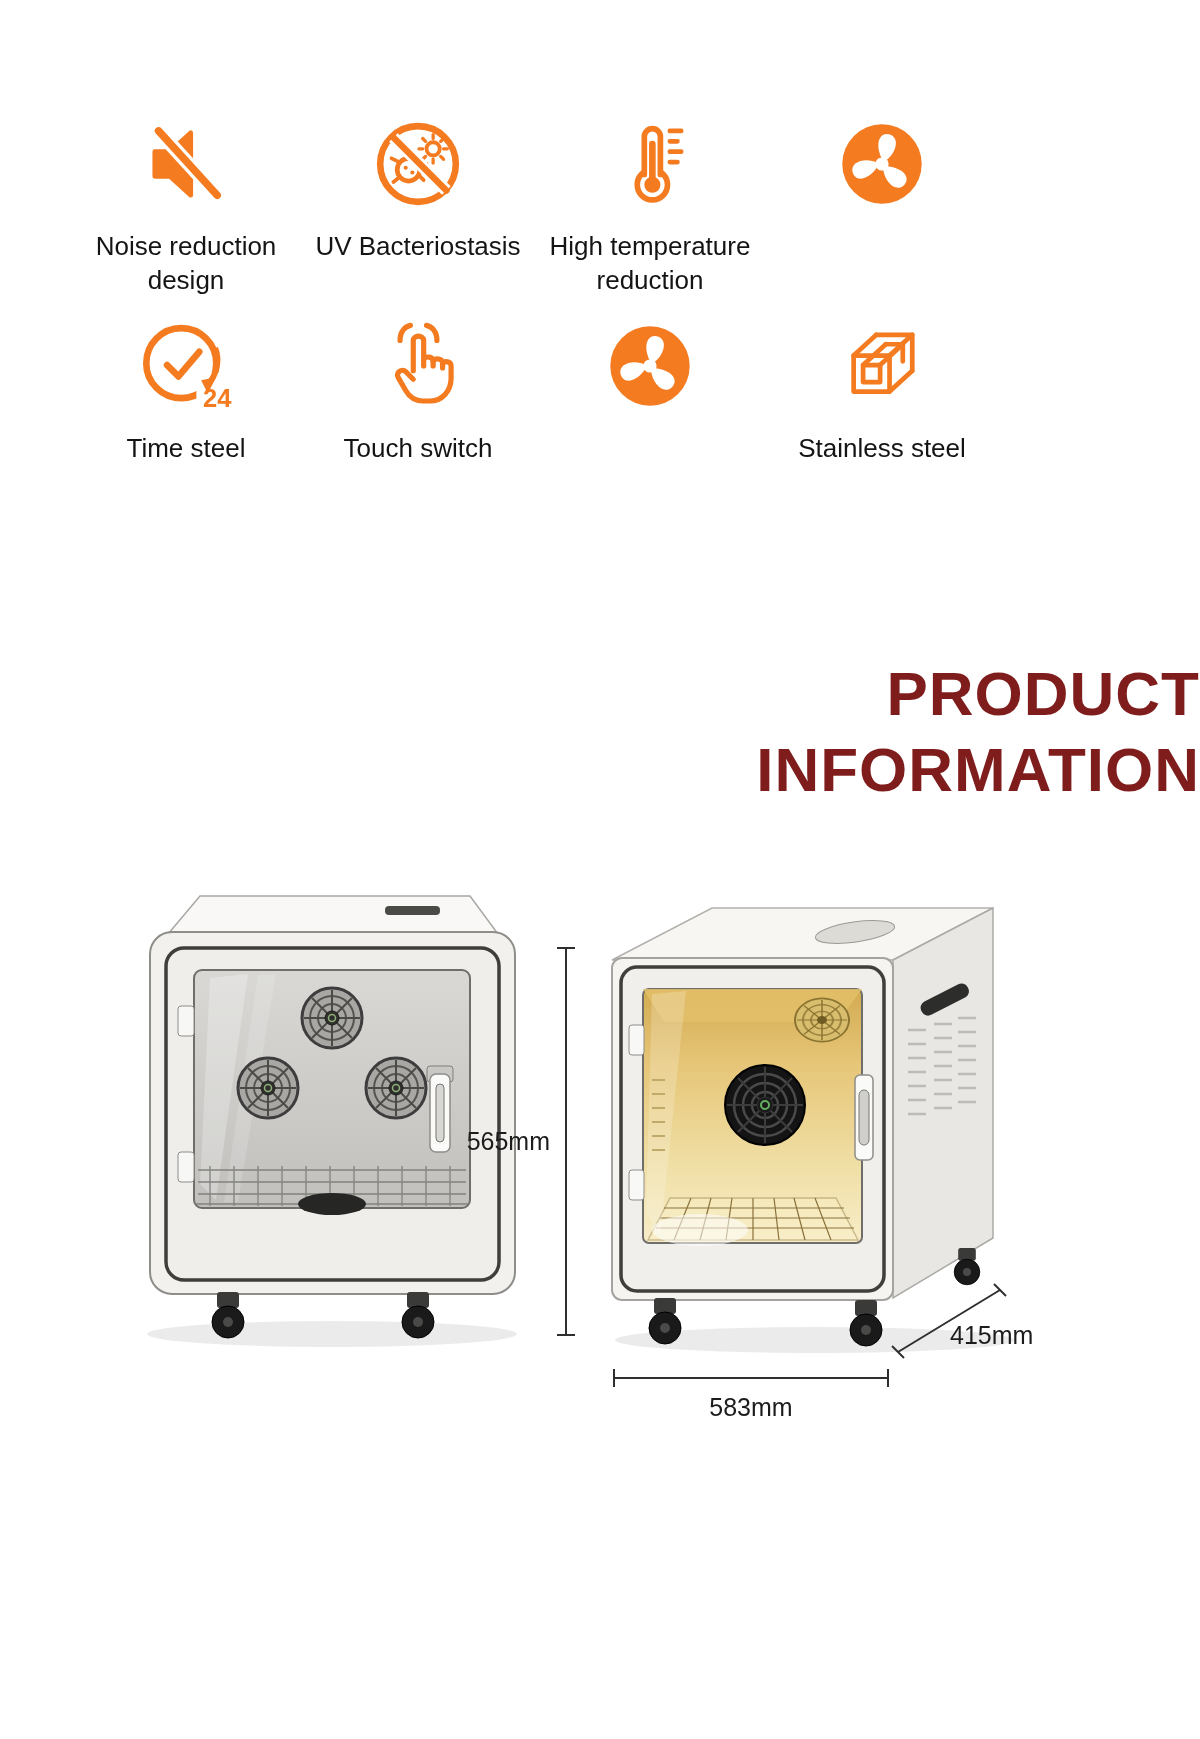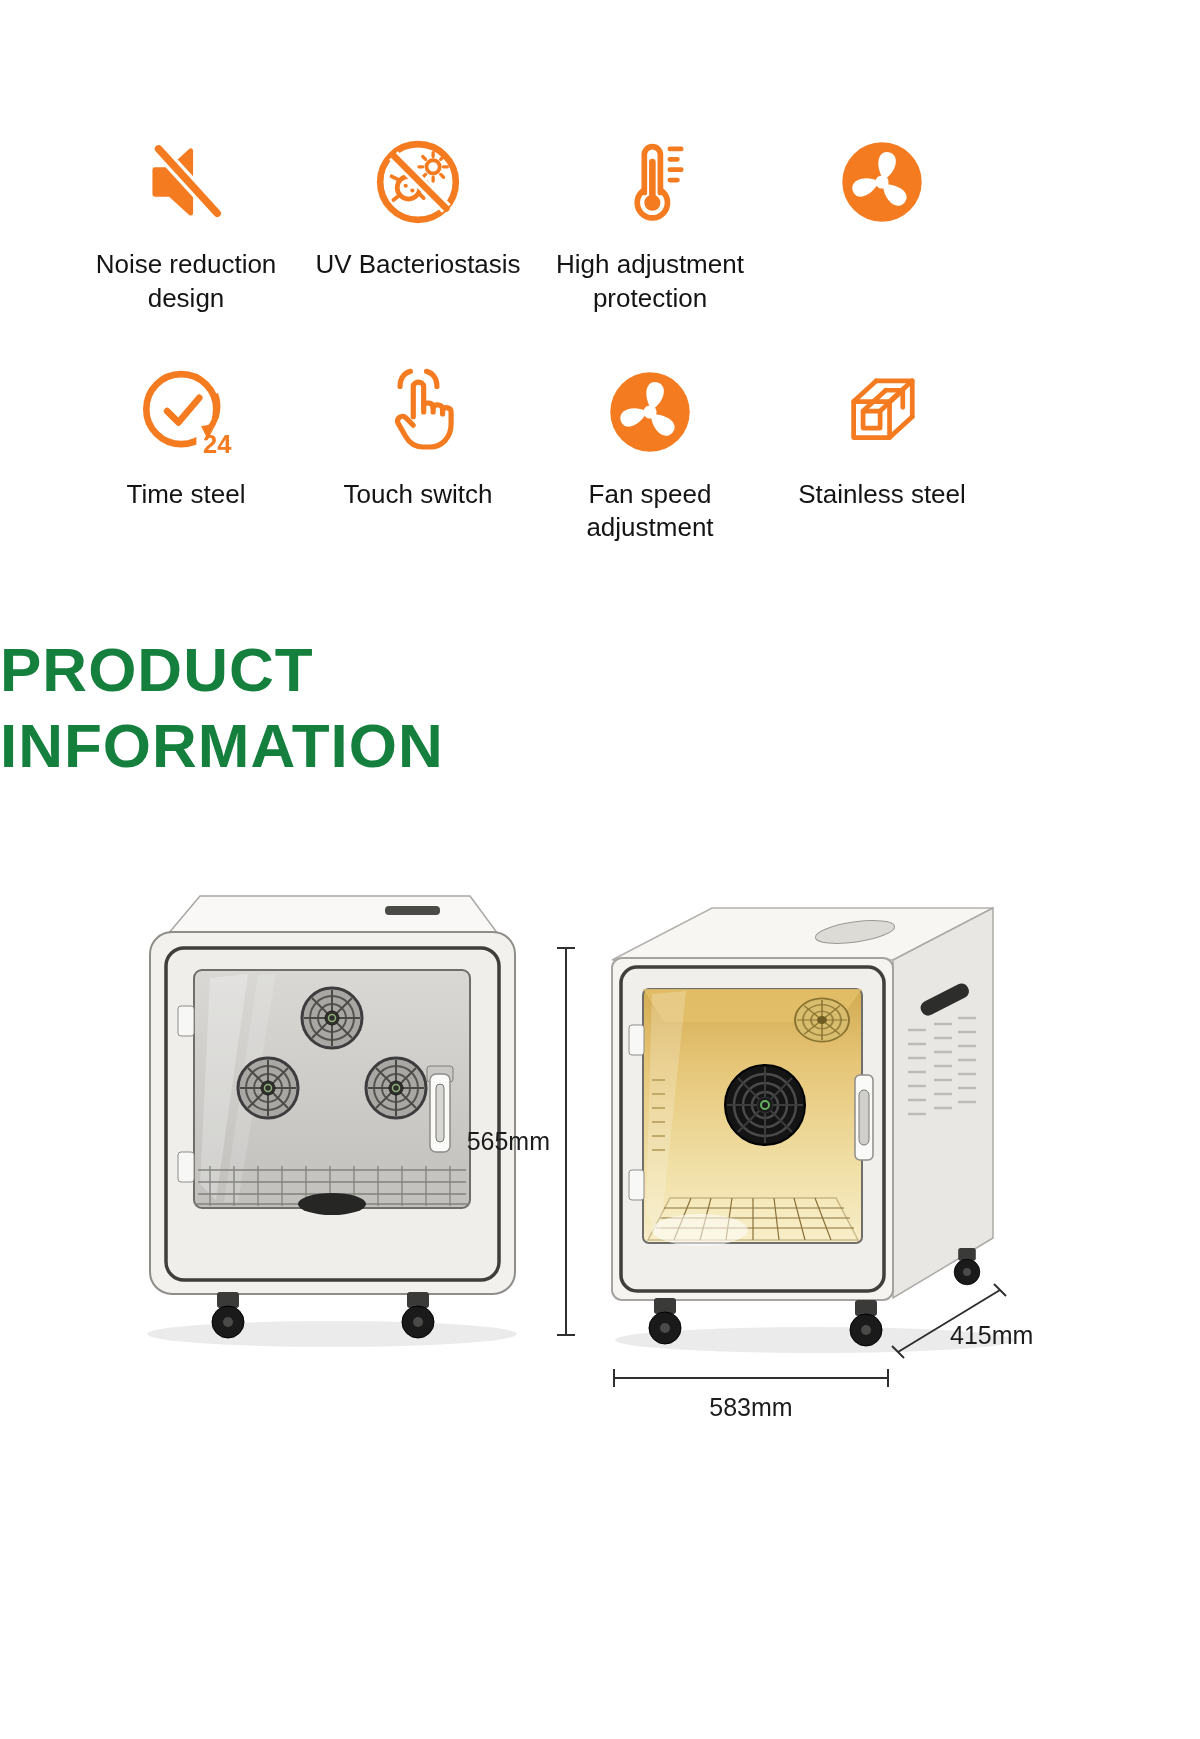--- a/index.html
+++ b/index.html
@@ -1,27 +1,27 @@
 <!DOCTYPE html>
 <html><head>
 <meta charset="utf-8">
 <style>
   html,body{margin:0;padding:0;background:#fff;}
   .page{position:relative;width:1200px;height:1739px;margin:0 auto;background:#ffffff;overflow:hidden;
         font-family:"Liberation Sans",sans-serif;color:#111;}
   
-  .features{position:absolute;top:130px;left:70px;width:928px;
-            display:grid;grid-template-columns:repeat(4,232px);row-gap:44px;}
+  .features{position:absolute;top:112px;left:70px;width:928px;
+            display:grid;grid-template-columns:repeat(4,232px);row-gap:16px;}
   .feature{display:flex;flex-direction:column;align-items:center;}
   .icon-wrap{width:104px;height:104px;display:flex;align-items:center;justify-content:flex-start;}
   .icon-wrap svg{width:104px;height:104px;}
   .feature-label{margin-top:14px;font-size:26px;line-height:1.3;text-align:center;color:#141414;max-width:232px;}
   
-  .title{position:absolute;top:632px;left:0;width:100%;text-align:left;
-         color:#15803d;font-weight:bold;font-size:62px;line-height:1.22;letter-spacing:1px;}
+  .title{position:absolute;top:656px;left:0;width:100%;text-align:right;
+         color:#7f1d1d;font-weight:bold;font-size:62px;line-height:1.22;letter-spacing:1px;}
   
   .photos{position:absolute;top:870px;left:0;width:968px;height:600px;}
   svg text{font-family:"Liberation Sans",sans-serif;}
   .dim-label{font-size:25px;fill:#1c1c1c;}
 </style>
 </head>
 <body>
 
 <div class="page">
 
@@ -58,21 +58,21 @@
     <div class="feature">
       <div class="icon-wrap">
         <svg viewBox="0 0 110 110">
           <circle cx="57.5" cy="77" r="16" fill="#ffffff" stroke="#F47B20" stroke-width="6"></circle>
           <path d="M49 66V26a8.5 8.5 0 0 1 17 0v40" fill="#ffffff" stroke="#F47B20" stroke-width="6" stroke-linecap="round"></path>
           <circle cx="57.5" cy="77" r="8.5" fill="#F47B20"></circle>
           <line x1="57.5" y1="72" x2="57.5" y2="34" stroke="#F47B20" stroke-width="7" stroke-linecap="round"></line>
           <path d="M76 20h12M76 31h8M76 42h12M76 53h8" stroke="#F47B20" stroke-width="5" stroke-linecap="round"></path>
         </svg>
       </div>
-      <div class="feature-label">High adjustment protection</div>
+      <div class="feature-label">High temperature reduction</div>
     </div>
 
     <div class="feature">
       <div class="icon-wrap">
         <svg viewBox="0 0 110 110">
           <circle cx="55" cy="55" r="42" fill="#F47B20"></circle>
           <g fill="#ffffff">
             <path d="M55 50C47 34 52 20 64 24C74 28 70 44 58 52Z"></path>
             <path d="M55 50C47 34 52 20 64 24C74 28 70 44 58 52Z" transform="rotate(120 55 55)"></path>
             <path d="M55 50C47 34 52 20 64 24C74 28 70 44 58 52Z" transform="rotate(240 55 55)"></path>
@@ -117,21 +117,20 @@
         <svg viewBox="0 0 110 110">
           <circle cx="55" cy="55" r="42" fill="#F47B20"></circle>
           <g fill="#ffffff">
             <path d="M55 50C47 34 52 20 64 24C74 28 70 44 58 52Z"></path>
             <path d="M55 50C47 34 52 20 64 24C74 28 70 44 58 52Z" transform="rotate(120 55 55)"></path>
             <path d="M55 50C47 34 52 20 64 24C74 28 70 44 58 52Z" transform="rotate(240 55 55)"></path>
             <circle cx="55" cy="55" r="7"></circle>
           </g>
         </svg>
       </div>
-      <div class="feature-label">Fan speed adjustment</div>
     </div>
 
     <div class="feature">
       <div class="icon-wrap">
         <svg viewBox="0 0 110 110">
           <g fill="none" stroke="#F47B20" stroke-width="5" stroke-linejoin="round" stroke-linecap="round">
             <rect x="25" y="44" width="38" height="38"></rect>
             <rect x="35" y="54" width="18" height="18"></rect>
             <line x1="25" y1="44" x2="49" y2="22"></line>
             <line x1="63" y1="44" x2="87" y2="22"></line>

